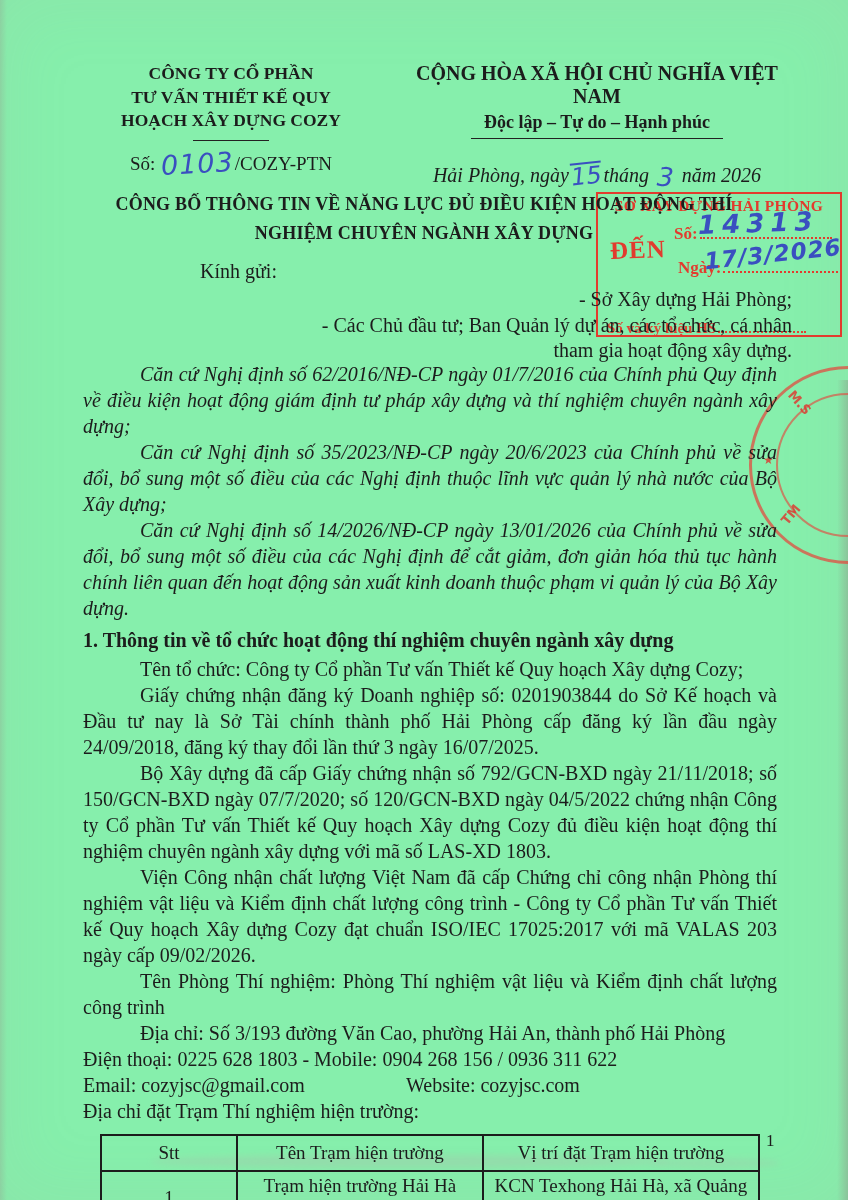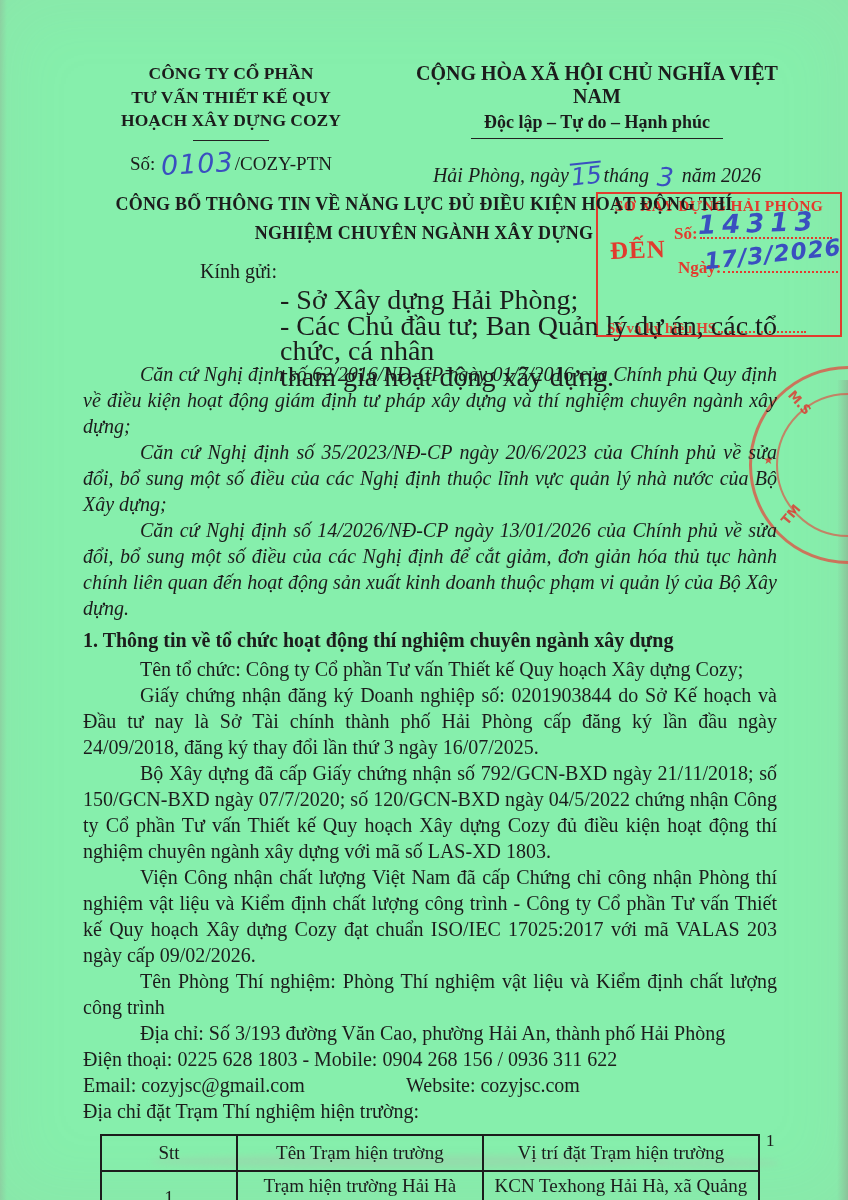--- a/index.html
+++ b/index.html
@@ -66,21 +66,21 @@
     border:2px solid rgba(226,76,64,.65); border-radius:50%; }
   .seal span { position:absolute; color:rgba(218,60,50,.85); font-weight:bold; font-size:13px;
     font-family:"DejaVu Sans",sans-serif; }
   .seal .g1 { left:34px; top:26px; transform:rotate(48deg); }
   .seal .g2 { left:11px; top:84px; font-size:12px; }
   .seal .g3 { left:28px; top:138px; transform:rotate(-50deg); }
 
   
   .kinh-gui { position:absolute; left:200px; top:260px; font-size:20px; z-index:3; }
   .recipients { position:absolute; left:280px; top:287px; width:512px; z-index:3;
-    font-size:28px; line-height:25.5px; }
+    font-size:20px; line-height:25.5px;text-align:right; }
 
   
   .body { position:absolute; left:83px; top:361px; width:694px; z-index:3;
     font-size:20px; line-height:26px; }
   .body p { margin:0; text-indent:57px; text-align:justify; }
   .cc { font-style:italic; }
   .heading { font-weight:bold; text-indent:0 !important; text-align:left !important;
     margin:6px 0 3px 0 !important; }
   .nodent { text-indent:0 !important; text-align:right; }
   .email-row { position:relative; }

